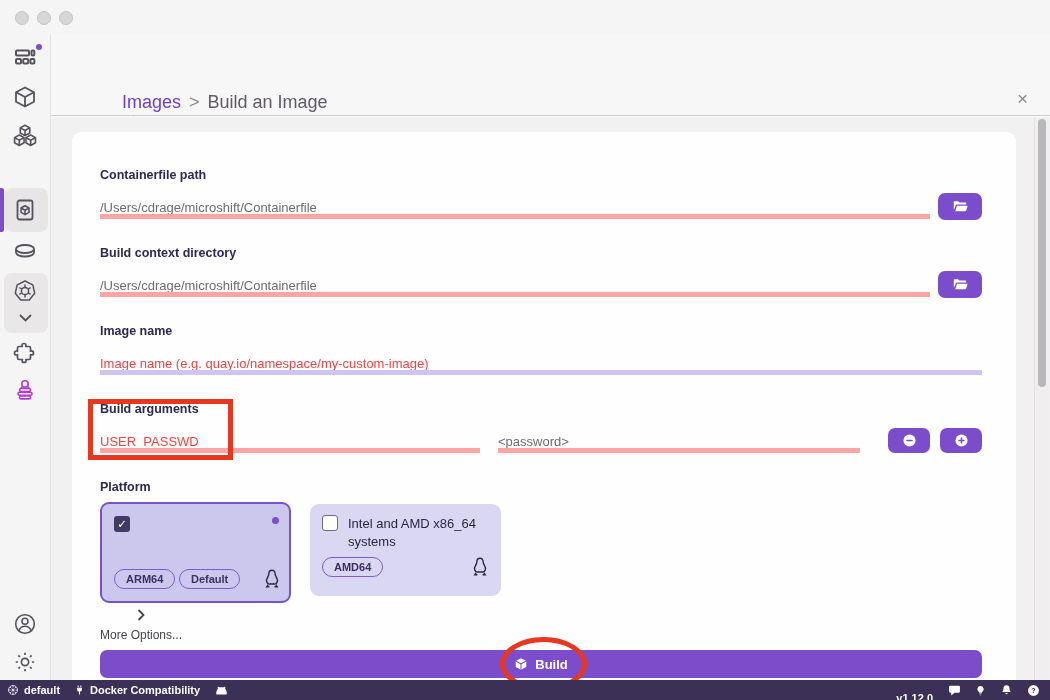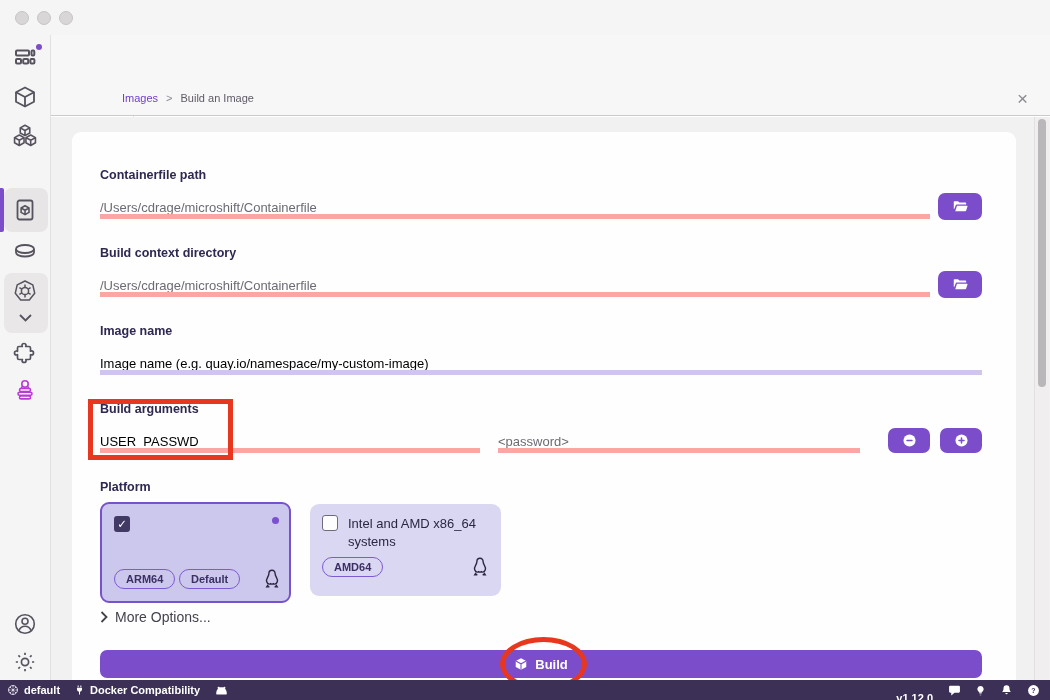--- a/index.html
+++ b/index.html
@@ -15,53 +15,53 @@
   .sidebar { left:0; top:35px; width:51px; height:645px; background:#f6f5f5; border-right:1px solid #e2e0e0; }
   .nav-item { left:13px; width:24px; height:24px; color:#56535e; cursor:pointer; }
   .nav-item svg { width:100%; height:100%; display:block; }
   .nav-active-bg { left:4px; top:153px; width:44px; height:44px; background:#e7e5e6; border-radius:8px; }
   .nav-active-bar { left:0; top:153px; width:4px; height:44px; background:#7c4dcb; border-radius:0 2px 2px 0; }
   .kube-group { left:4px; top:238px; width:44px; height:60px; background:#e9e7e8; border-radius:8px; }
   .notif-dot { width:6px; height:6px; border-radius:50%; background:#7c4dcb; }
 
   
   .header { left:51px; top:35px; width:999px; height:81px; background:#f8f7f7; border-bottom:1px solid #cccaca; }
-  .breadcrumb { left:71px; top:57px; font-size:11px; color:#5f5a66; }
+  .breadcrumb { left:71px; top:57px; font-size:18px; color:#5f5a66; }
   .crumb-link { color:#6e3fc9; cursor:pointer; }
   .crumb-sep { color:#8a8691; margin:0 8px; }
   .page-title-row { left:71px; top:80px; display:flex; align-items:center; gap:12px; }
   .page-title { font-size:16px; font-weight:700; color:#1d1b21; }
   .close-btn { right:22px; top:54px; font-size:19px; color:#8d8a90; cursor:pointer; line-height:1; }
 
   
   .content { left:51px; top:117px; width:999px; height:563px; background:#f2f1f1; overflow:hidden; }
   .card { left:72px; top:132px; width:944px; height:600px; background:#fefefe; border-radius:9px; }
   .scroll-track { left:1034px; top:117px; width:15px; height:563px; background:#f0eeee; border-left:1px solid #e2e0e0; }
   .scroll-thumb { left:1038px; top:119px; width:8px; height:268px; background:#b9b7b9; border-radius:4px; cursor:pointer; }
 
   .field-label { font-size:12.5px; font-weight:700; color:#2e2852; }
   .line-input { height:22px; font-size:13px; color:#6d6a73; border-bottom:5px solid #fca5a5; cursor:text; line-height:22px; white-space:nowrap; overflow:hidden; }
-  .line-input.placeholder { color:#000000; }
+  .line-input.placeholder { color:#ef4444; }
   .line-input.light { border-bottom-color:#cfc5ee; }
   .icon-btn { width:44px; height:27px; background:#7c4dcb; border:none; border-radius:7px; cursor:pointer; display:flex; align-items:center; justify-content:center; }
   .icon-btn svg { width:17px; height:17px; }
   .small-btn { width:42px; height:25px; }
 
   
   .pf-card { border-radius:9px; cursor:pointer; }
   .pf-card.selected { background:#ccc7ed; border:2px solid #7852cc; }
   .pf-card.unselected { background:#dad7f2; }
   .pf-check { width:16px; height:16px; border-radius:3px; }
   .pf-check.on { background:#403a64; color:#fff; font-size:11.5px; text-align:center; line-height:16px; }
   .pf-check.off { background:#fdfdfe; border:1.5px solid #6f6a80; }
   .pf-label { font-size:13px; color:#2b2742; line-height:1.35; }
   .badge { display:inline-block; border:1px solid #7e5bd0; border-radius:12px; padding:3px 11px; font-size:11px; font-weight:700; color:#3b2f63; background:transparent; }
   .pf-dot { width:7px; height:7px; border-radius:50%; background:#7a4fd0; }
 
-  .more-options { left:100px; top:609px; display:flex; align-items:center; gap:7px; font-size:14px; color:#46424c; cursor:pointer; }
+  .more-options { left:100px; top:609px; display:flex; align-items:center; gap:7px; font-size:12px; color:#46424c; cursor:pointer;flex-direction:column; }
 
   .build-btn { left:100px; top:650px; width:882px; height:28px; background:#7c4dcb; border:none; border-radius:7px; cursor:pointer; display:flex; align-items:center; justify-content:center; gap:7px; color:#fff; font-size:13px; font-weight:700; font-family:inherit; }
 
   
   .anno-rect { left:88px; top:399px; width:145px; height:61px; border:5px solid #e8371f; pointer-events:none; }
   .anno-ellipse { left:500px; top:637px; width:87px; height:54px; border:5px solid #e8371f; border-radius:50%; pointer-events:none; }
 
   
   .statusbar { left:0; top:680px; width:1050px; height:20px; background:#3c3056; color:#fff; font-size:11px; font-weight:700; display:flex; align-items:center; }
   .sb-item { display:flex; align-items:center; gap:5px; cursor:pointer; height:100%; padding:0 7px; }

